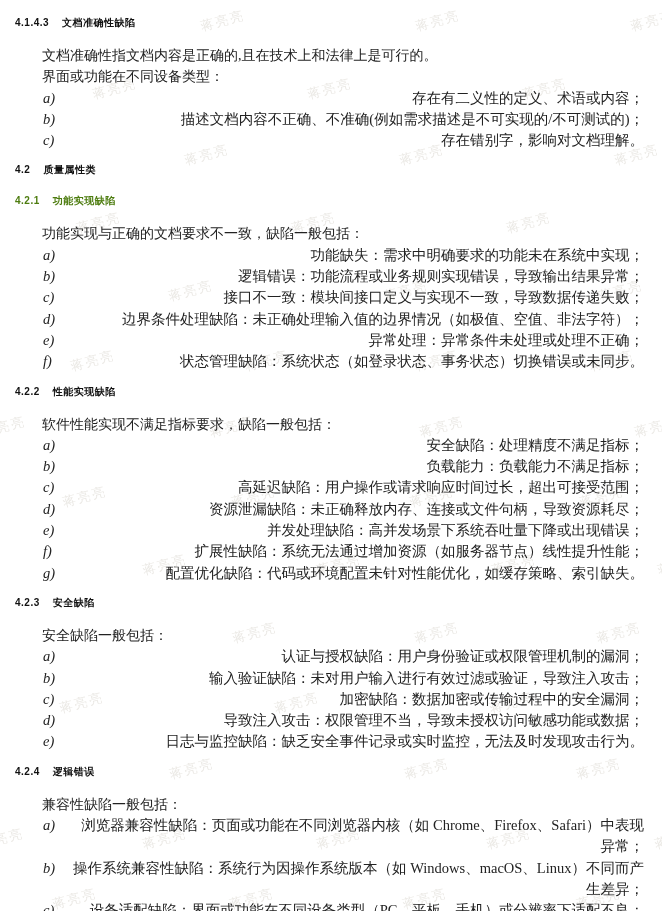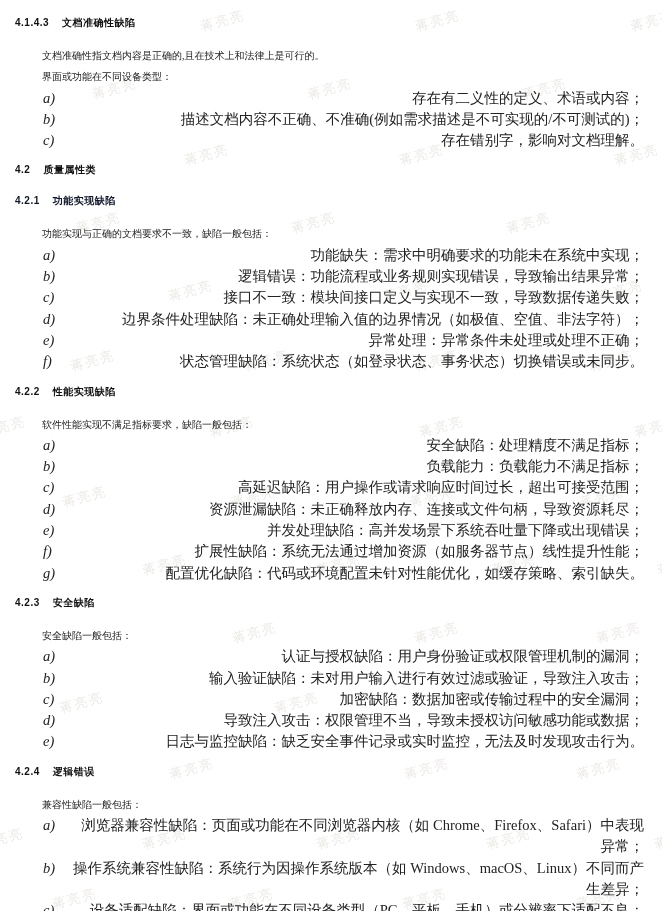--- a/index.html
+++ b/index.html
@@ -19,21 +19,21 @@
   .doc{position:relative;z-index:1;padding:8px 18px 0 15px;}
   .heading{
     display:flex;align-items:baseline;
     font-family:"Liberation Sans","DejaVu Sans",sans-serif;
     font-weight:bold;font-size:10px;line-height:18px;
     margin:10px 0 13px;
   }
   .doc-section:first-child .heading{margin-top:6px;}
   .h-num{margin-right:13px;letter-spacing:.5px;flex:0 0 auto;}
   .h-title{letter-spacing:.5px;}
-  .para{margin:0;padding-left:27px;font-size:10px;line-height:21.3px;}
+  .para{margin:0;padding-left:27px;font-size:14px;line-height:21.3px;}
   .litem{display:flex;padding-left:28px;font-size:14.5px;line-height:21.3px;}
   .marker{flex:0 0 25px;font-style:italic;}
   .itext{flex:1 1 auto;text-align:right;}
 </style>
 </head>
 <body style="background: rgb(255, 255, 255); color: rgb(34, 34, 34);">
 
 <div class="wm-layer">
     <span class="wm" style="left: 201px; top: 18px; color: rgb(235, 233, 229);">蒋亮亮</span>
     <span class="wm" style="left: 416px; top: 18px; color: rgb(235, 233, 229);">蒋亮亮</span>
@@ -106,21 +106,21 @@
         <span class="itext">存在错别字，影响对文档理解。</span>
       </div>
     </section>
     <section class="doc-section">
       <h2 class="heading" style="color: rgb(17, 17, 17);">
         <span class="h-num">4.2</span>
         <span class="h-title">质量属性类</span>
       </h2>
     </section>
     <section class="doc-section">
-      <h2 class="heading" style="color: #0f172a;">
+      <h2 class="heading" style="color: #4d7c0f;">
         <span class="h-num">4.2.1</span>
         <span class="h-title">功能实现缺陷</span>
       </h2>
       <p class="para">功能实现与正确的文档要求不一致，缺陷一般包括：</p>
       <div class="litem">
         <span class="marker">a)</span>
         <span class="itext">功能缺失：需求中明确要求的功能未在系统中实现；</span>
       </div>
       <div class="litem">
         <span class="marker">b)</span>

